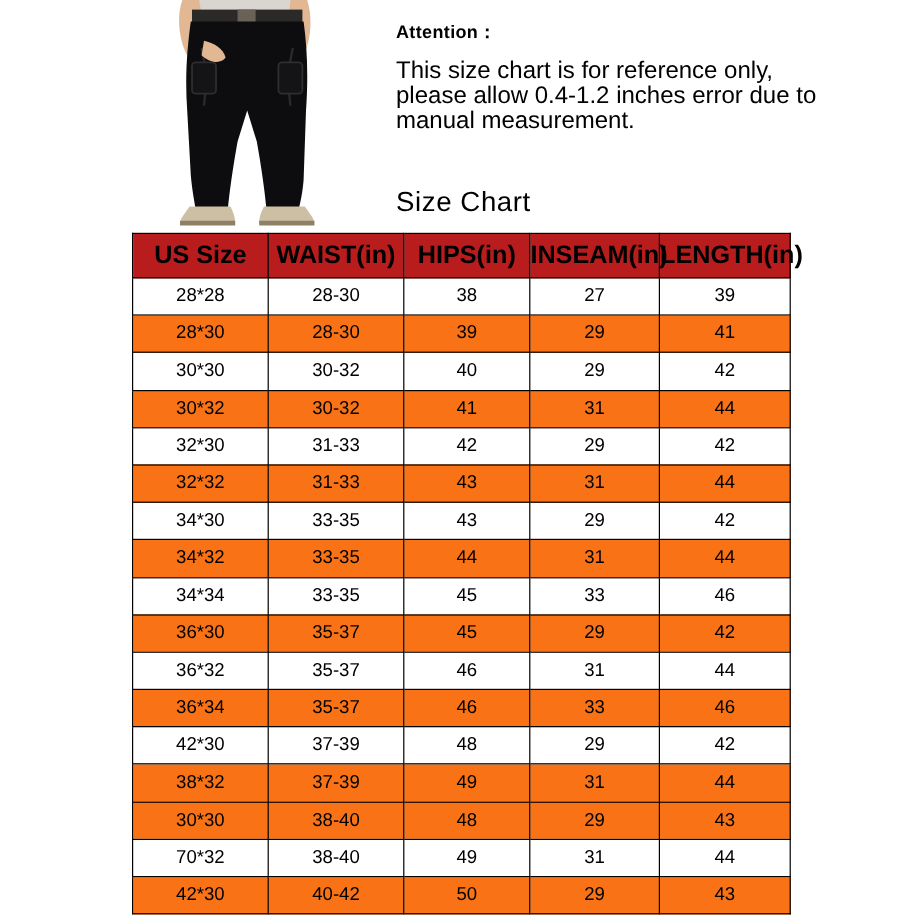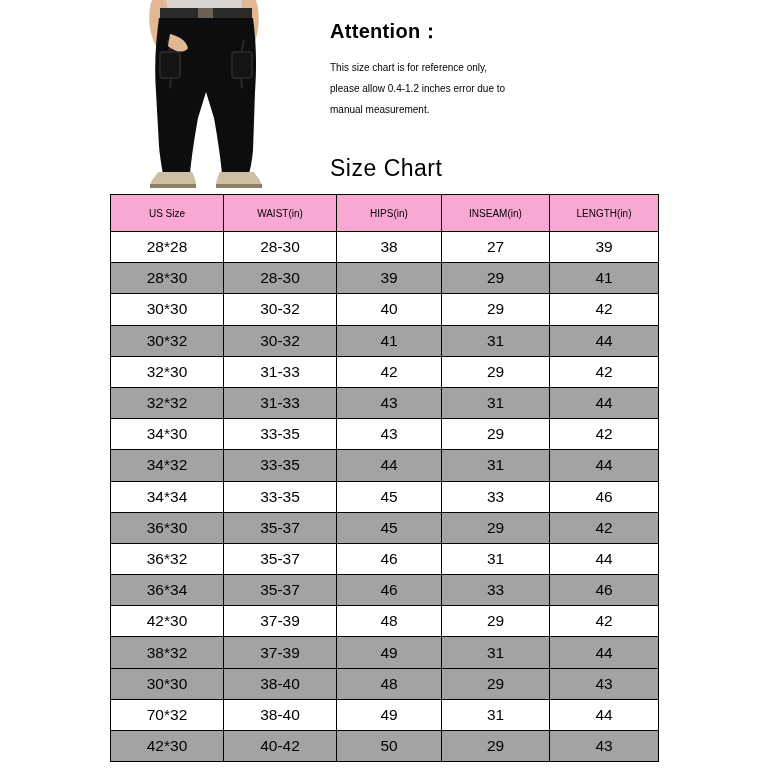--- a/index.html
+++ b/index.html
@@ -34,27 +34,27 @@
   #product-photo svg { display: block; }
 
   
   #notice-block {
     position: absolute;
     left: 330px;
     top: 18px;
     width: 420px;
   }
   #attention-heading {
-    font-size: 20px;
+    font-size: 15px;
     font-weight: bold;
     letter-spacing: .3px;
     margin: 0 0 12px 0;
   }
   .notice-line {
-    font-size: 10px;
+    font-size: 20px;
     line-height: 21px;
     margin: 0;
   }
   #size-chart-heading {
     position: absolute;
     left: 330px;
     top: 155px;
     font-size: 23px;
     font-weight: normal;
     letter-spacing: .5px;
@@ -76,27 +76,27 @@
   table#size-table td, table#size-table th {
     border: 1px solid #000000;
     text-align: center;
     font-size: 15.5px;
     height: 30.2px;
     padding: 0;
     font-weight: normal;
     color: #000;
   }
   table#size-table thead th {
-    font-weight: normal;
-    font-size: 10px;
+    font-weight: bold;
+    font-size: 21px;
     height: 36px;
-    background: #f9a8d4;
+    background: #b91c1c;
   }
   table#size-table tbody tr.alt td {
-    background: #a3a3a3;
+    background: #f97316;
   }
   table#size-table col.c0 { width: 113px; }
   table#size-table col.c1 { width: 113px; }
   table#size-table col.c2 { width: 105px; }
   table#size-table col.c3 { width: 108px; }
   table#size-table col.c4 { width: 109px; }
 </style>
 </head>
 <body>
 

